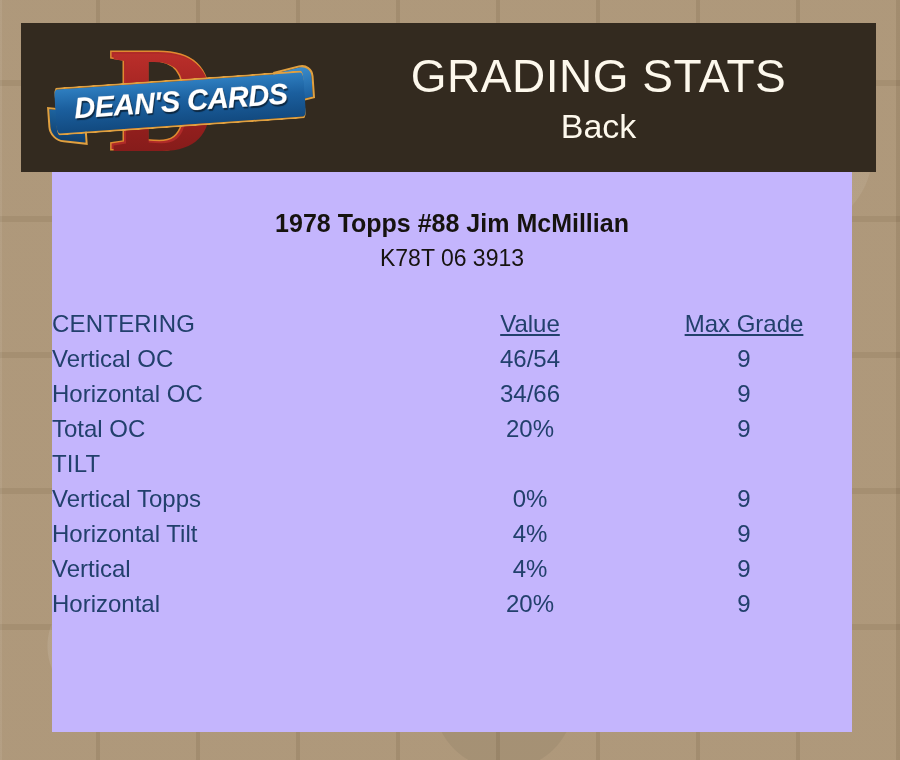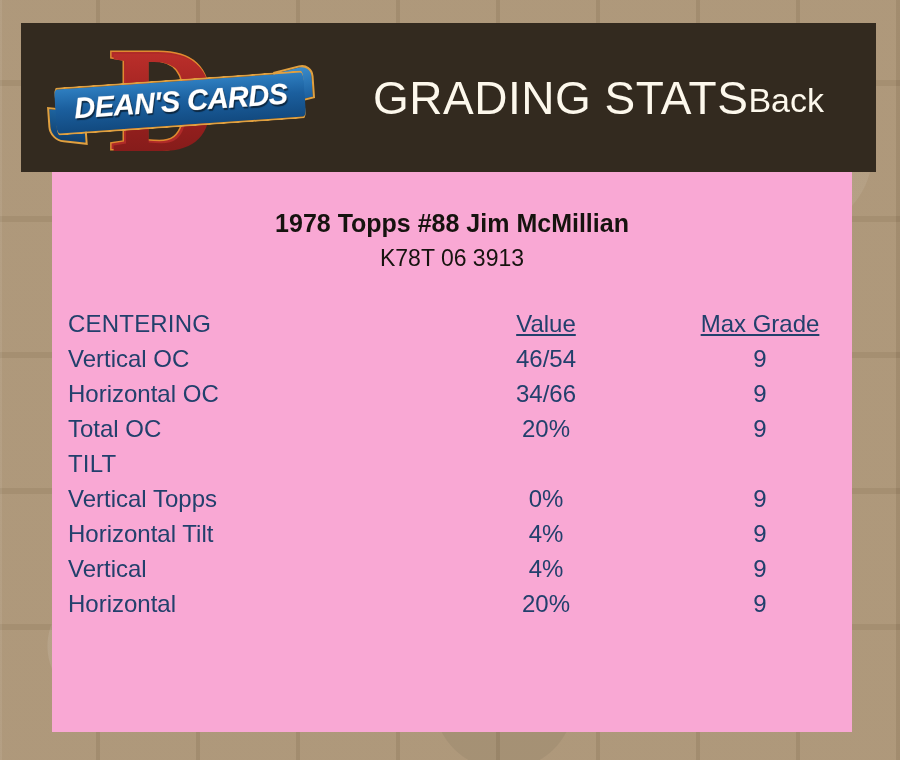--- a/index.html
+++ b/index.html
@@ -143,21 +143,21 @@
   }
 
   
   #header-titles {
     position: absolute;
     left: 300px;
     top: 0;
     width: 555px;
     height: 149px;
     display: flex;
-    flex-direction: row;
+    flex-direction: column;
     align-items: center;
     justify-content: center;
   }
   #header-title {
     color: #fdf8ec;
     font-size: 46px;
     line-height: 52px;
     font-weight: normal;
     letter-spacing: 0.5px;
   }
@@ -169,21 +169,21 @@
     margin-top: 4px;
   }
 
   
   #content-panel {
     position: absolute;
     left: 52px;
     top: 172px;
     width: 800px;
     height: 560px;
-    background: #f9a8d4;
+    background: #c4b5fd;
   }
 
   #card-title {
     margin: 36px 0 0 0;
     text-align: center;
     font-size: 25px;
     line-height: 30px;
     font-weight: bold;
     color: #16130f;
   }
@@ -191,21 +191,21 @@
     margin: 6px 0 0 0;
     text-align: center;
     font-size: 23px;
     line-height: 28px;
     font-weight: normal;
     color: #16130f;
   }
 
   
   #stats-table {
-    margin: 34px 0 0 16px;
+    margin: 34px 0 0 0;
     width: 100%;
     border-collapse: collapse;
     color: #22406c;
   }
   #stats-table col.c-label  { width: 372px; }
   #stats-table col.c-value  { width: 212px; }
   #stats-table col.c-grade  { width: 216px; }
 
   #stats-table th,
   #stats-table td {

